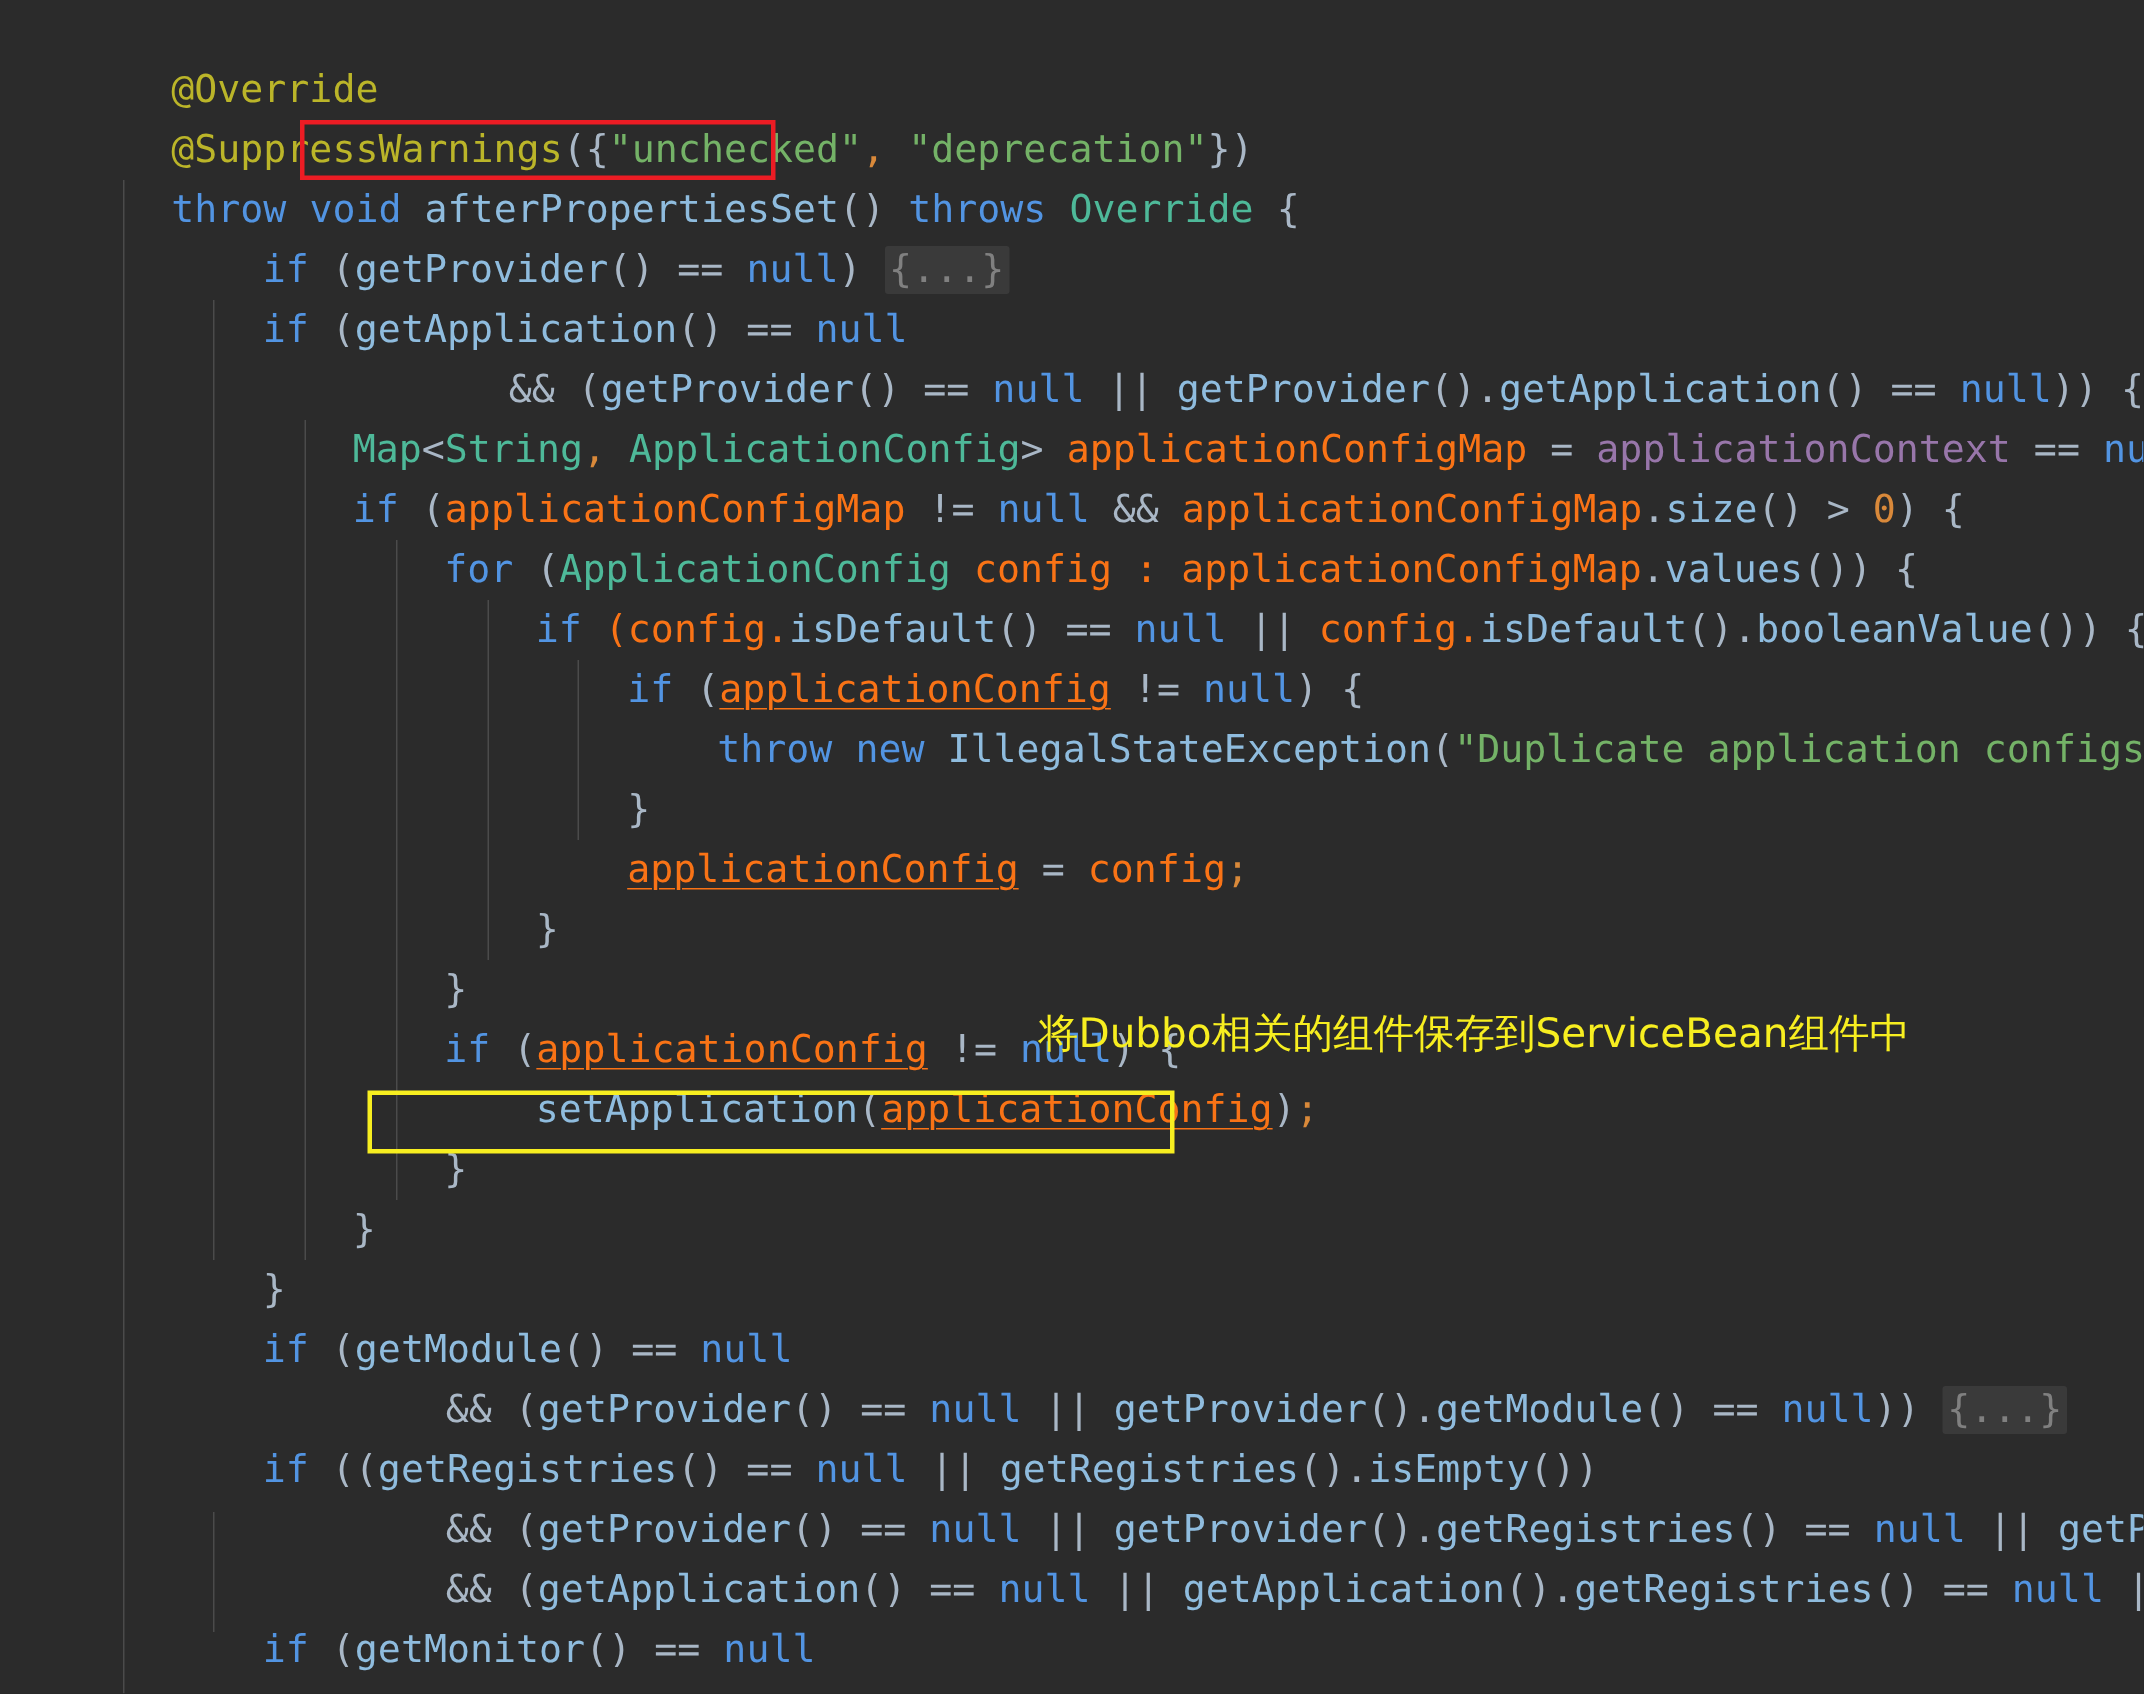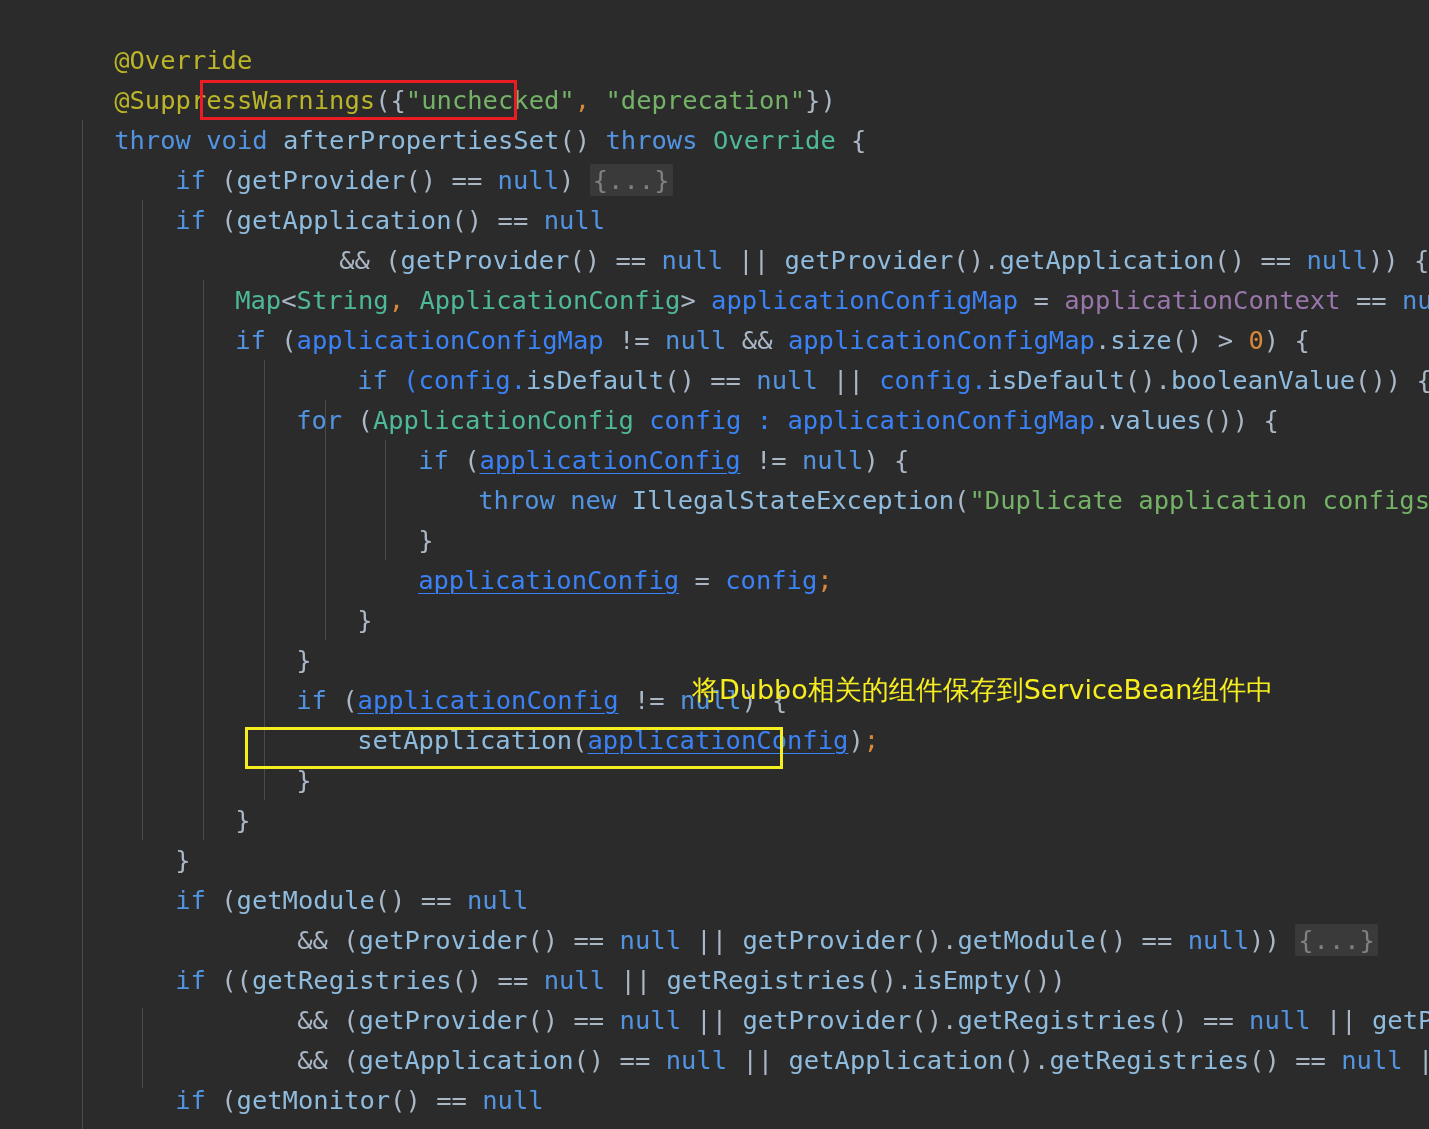--- a/index.html
+++ b/index.html
@@ -32,21 +32,21 @@
     position: relative;
     color: #a9b7c6;
   }
   .kw2     { color: #5294e2; }   
   .ann     { color: #bbb529; }
   .strg    { color: #74b267; }
   .num     { color: #d9893a; }
   .type    { color: #4eb999; }   
   .fld     { color: #9876aa; }   
   .fn      { color: #8fbcde; }   
-  .plain   { color: #3b82f6; }
+  .plain   { color: #f97316; }
   .punct   { color: #a9b7c6; }
   .semi    { color: #d9893a; }
   .op      { color: #a9b7c6; }
   .null    { color: #5294e2; }
   .under   { text-decoration: underline; text-decoration-thickness: 1px; text-underline-offset: 4px; }
 
   
   .guide {
     position: absolute;
     width: 1px;
@@ -125,28 +125,28 @@
 
     <div class="line" style="padding-left:143px;">
       <span class="type">Map</span><span class="punct">&lt;</span><span class="type">String</span><span class="num">,</span><span> </span><span class="type">ApplicationConfig</span><span class="punct">&gt; </span><span class="plain">applicationConfigMap</span><span class="op"> = </span><span class="fld">applicationContext</span><span class="op"> == </span><span class="null">null</span>
     </div>
 
     <div class="line" style="padding-left:143px;">
       <span class="kw2">if</span><span class="punct"> (</span><span class="plain">applicationConfigMap</span><span class="op"> != </span><span class="null">null</span><span class="op"> &amp;&amp; </span><span class="plain">applicationConfigMap</span><span class="punct">.</span><span class="fn">size</span><span class="punct">()</span><span class="op"> &gt; </span><span class="num">0</span><span class="punct">) {</span>
     </div>
 
 
+    <div class="line" style="padding-left:204px;">
+      <span class="kw2">for</span><span class="punct"> (</span><span class="type">ApplicationConfig</span><span class="plain"> config : </span><span class="plain">applicationConfigMap</span><span class="punct">.</span><span class="fn">values</span><span class="punct">()) {</span>
+    </div>
+
     <div class="line" style="padding-left:265px;">
       <span class="kw2">if</span><span class="plain"> (config.</span><span class="fn">isDefault</span><span class="punct">()</span><span class="op"> == </span><span class="null">null</span><span class="op"> || </span><span class="plain">config.</span><span class="fn">isDefault</span><span class="punct">().</span><span class="fn">booleanValue</span><span class="punct">()) {</span>
     </div>
 
-    <div class="line" style="padding-left:204px;">
-      <span class="kw2">for</span><span class="punct"> (</span><span class="type">ApplicationConfig</span><span class="plain"> config : </span><span class="plain">applicationConfigMap</span><span class="punct">.</span><span class="fn">values</span><span class="punct">()) {</span>
-    </div>
-
     <div class="line" style="padding-left:326px;">
       <span class="kw2">if</span><span class="punct"> (</span><span class="plain under">applicationConfig</span><span class="op"> != </span><span class="null">null</span><span class="punct">) {</span>
     </div>
 
     <div class="line" style="padding-left:386px;">
       <span class="kw2">throw</span><span> </span><span class="kw2">new</span><span> </span><span class="fn">IllegalStateException</span><span class="punct">(</span><span class="strg">"Duplicate application configs: "</span>
     </div>
 
     <div class="line" style="padding-left:326px;">
       <span class="punct">}</span>

